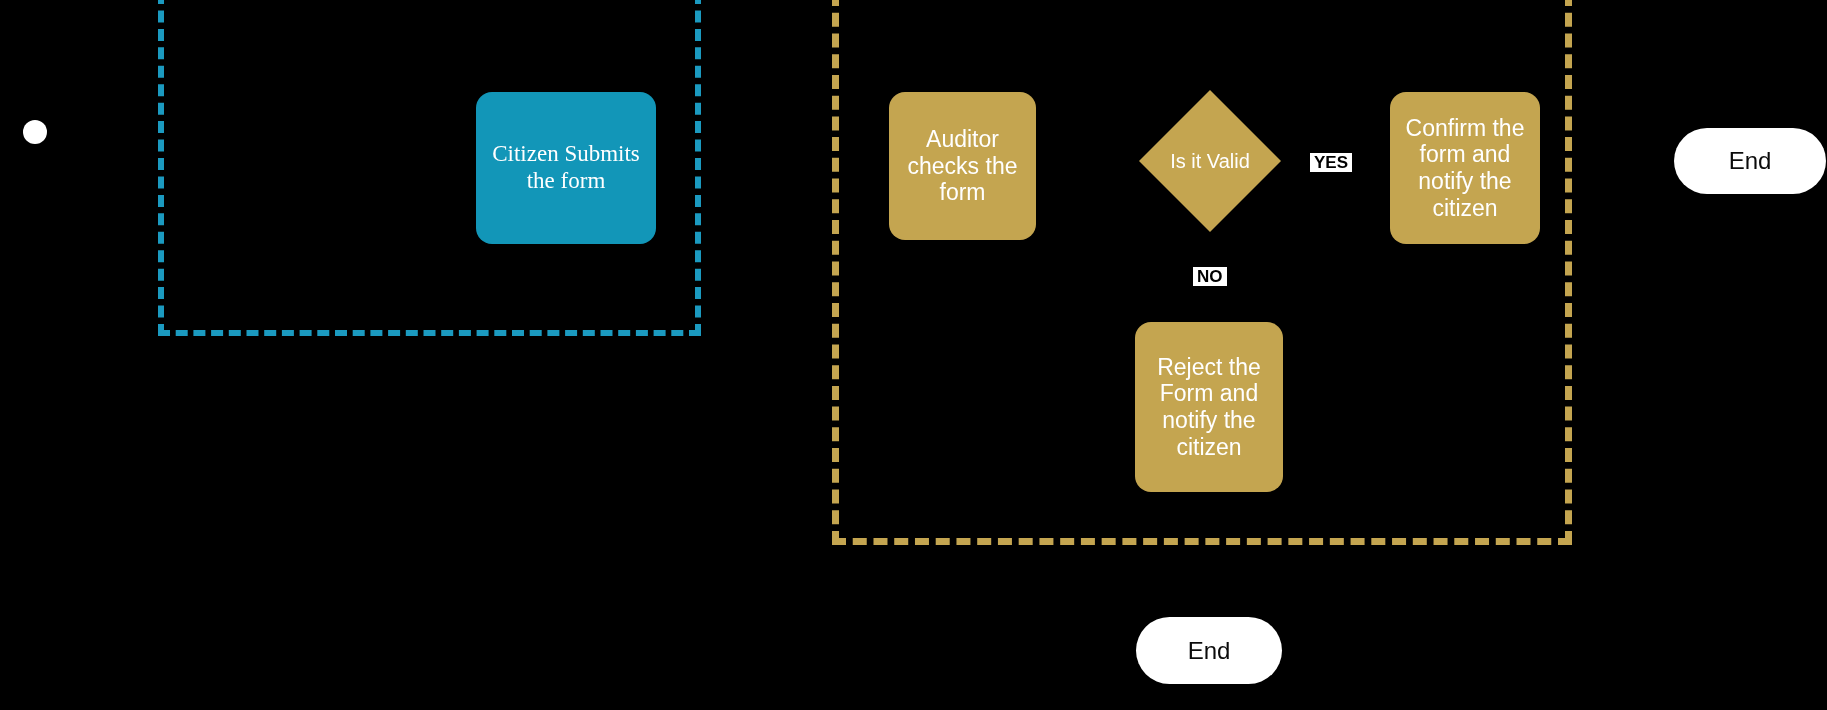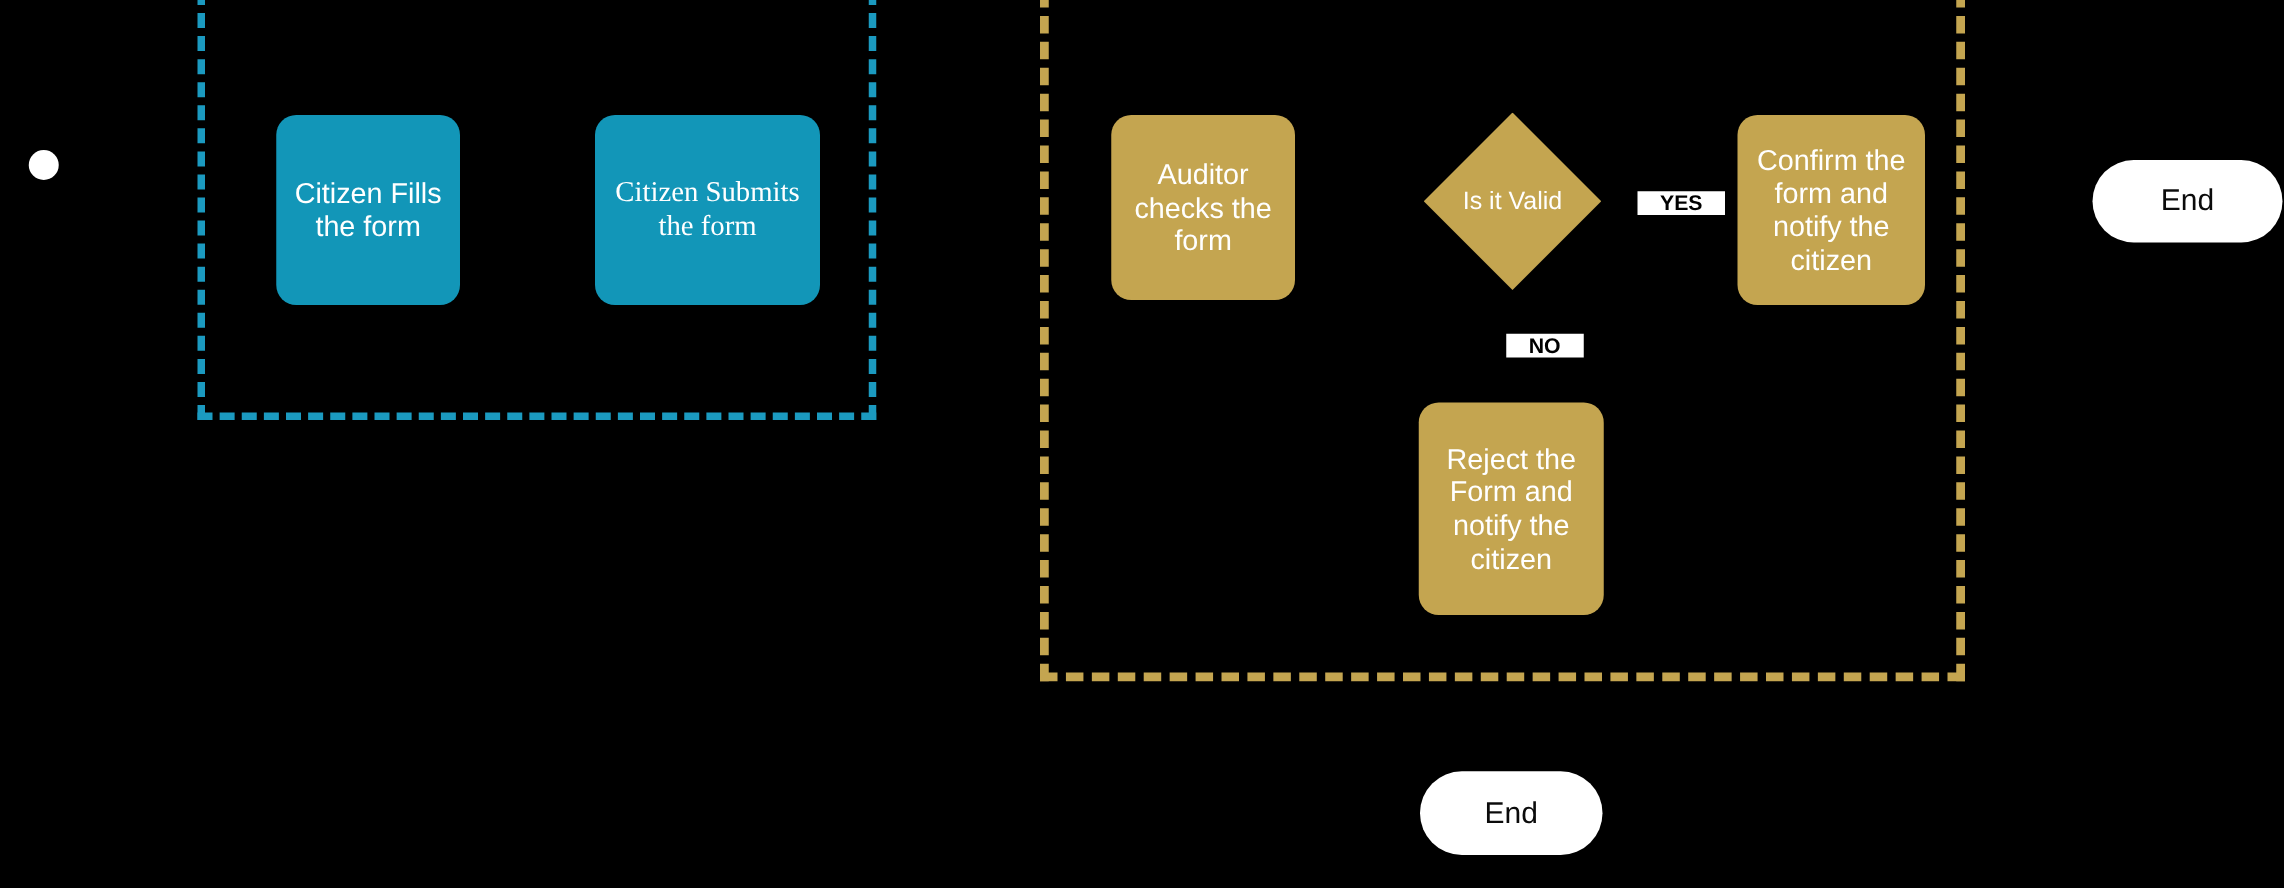--- a/index.html
+++ b/index.html
@@ -99,54 +99,51 @@
   }
 
   
   .edge-label {
     position: absolute;
     background: #FFFFFF;
     color: #000000;
     font-size: 17px;
     font-weight: 700;
     line-height: 1.0;
-    padding: 1px 18px;
+    padding: 1px 4px;
     white-space: nowrap;
   }
 
   
   #n-fill    { left: 221px; top: 92px;  width: 147px; height: 152px; font-size: 23px; }
   #n-submit  { left: 476px; top: 92px;  width: 180px; height: 152px; font-size: 23px; font-family: Liberation Serif, serif; }
   #n-audit   { left: 889px; top: 92px;  width: 147px; height: 148px; font-size: 23px; }
   #n-confirm { left: 1390px; top: 92px; width: 150px; height: 152px; font-size: 23px; }
   #n-reject  { left: 1135px; top: 322px; width: 148px; height: 170px; font-size: 23px; }
 
   #d-valid   { left: 1139px; top: 90px;  width: 142px; height: 142px; }
 
   #t-end-right  { left: 1674px; top: 128px; width: 152px; height: 66px; }
   #t-end-bottom { left: 1136px; top: 617px; width: 146px; height: 67px; }
 
   #dot-start { left: 23px; top: 120px; }
 
   #lbl-yes { left: 1310px; top: 153px; }
-  #lbl-no  { left: 1193px; top: 267px; margin-left: 12px; }
+  #lbl-no  { left: 1193px; top: 267px; }
 </style>
 </head>
 <body>
 
 <div id="canvas">
 
   <div class="lane lane-citizen"></div>
   <div class="lane lane-auditor"></div>
 
   <div class="start-dot" id="dot-start"></div>
 
-  <div class="node proc blue" id="n-fill">
-    <span>Citizen Fills the form</span>
-  </div>
 
   <div class="node proc blue" id="n-submit">
     <span>Citizen Submits the form</span>
   </div>
 
   <div class="node proc gold" id="n-audit">
     <span>Auditor checks the form</span>
   </div>
 
   <div class="decision-wrap" id="d-valid">

